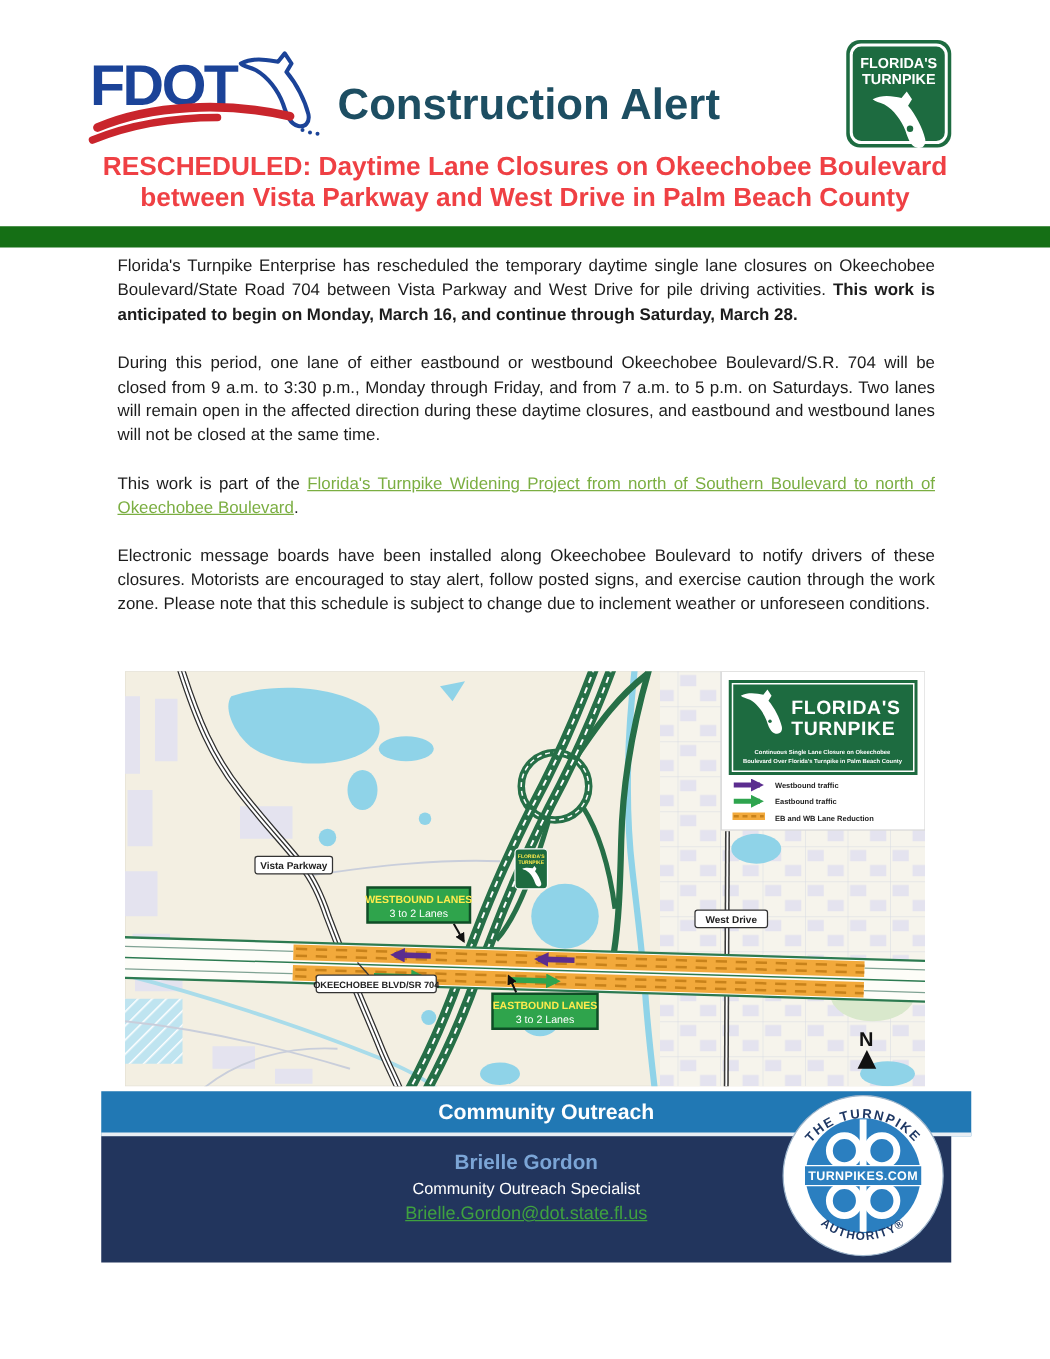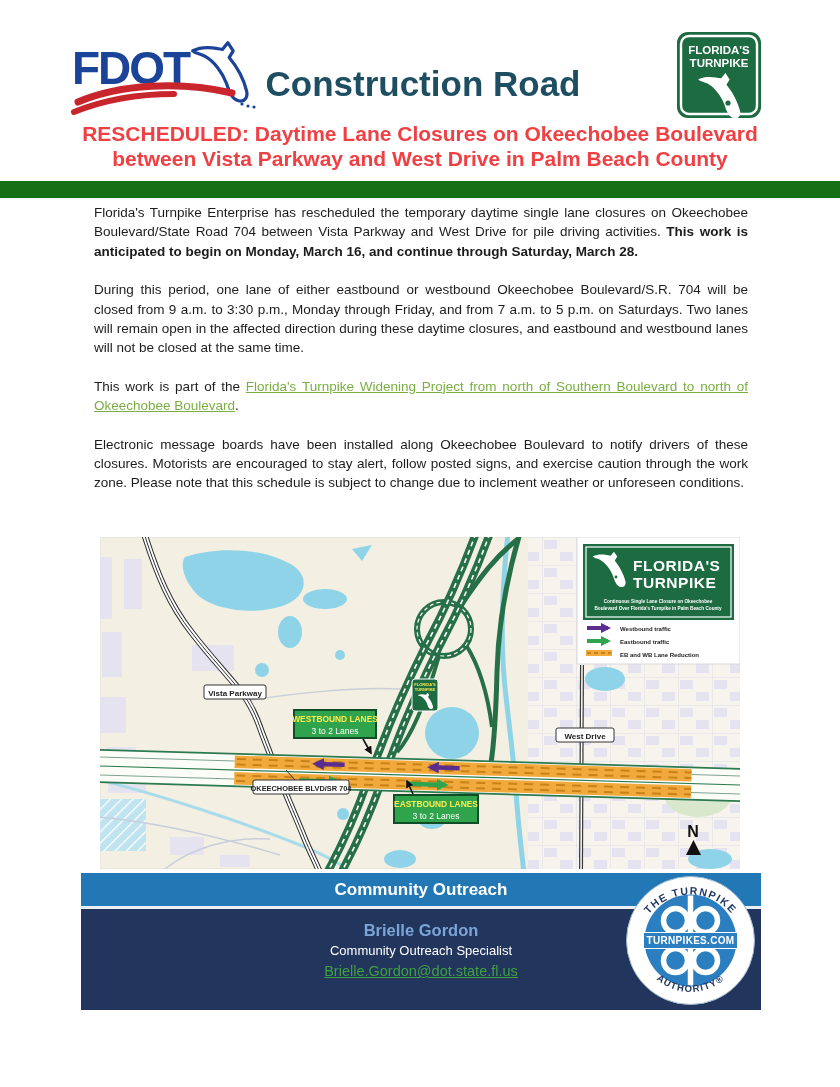--- a/index.html
+++ b/index.html
@@ -17,21 +17,21 @@
   .body-text{position:absolute;left:94px;top:203px;width:654px;color:#1c1c1c;
              font-size:13.5px;line-height:19.4px;text-align:justify;}
   .body-text p{margin:0 0 19px 0;}
   .body-text a{color:#7BAE42;text-decoration:underline;}
   
   .map{position:absolute;left:100px;top:537px;width:640px;height:332px;}
   
   .footer{position:absolute;left:81px;top:873px;width:680px;height:137px;}
   .footer-bar{position:absolute;left:0;top:0;width:680px;height:33px;background:#2178B4;
               border-bottom:3px solid #E8EEF4;color:#ffffff;font-weight:bold;font-size:17px;
-              text-align:center;line-height:33px;}
+              text-align:center;line-height:33px;padding-left:16px;}
   .footer-navy{position:absolute;left:0;top:36px;width:680px;height:101px;background:#22355D;
                text-align:center;color:#ffffff;}
   .footer-name{margin-top:10px;font-size:16.5px;font-weight:bold;color:#7BA5D6;line-height:22px;text-align:center;}
   .footer-role,.footer-phone{font-size:13px;line-height:20px;color:#ffffff;}
   .footer-email a{font-size:14.5px;line-height:20px;color:#3FA13F;text-decoration:underline;}
   .authority-logo{position:absolute;left:543px;top:1px;width:133px;height:133px;}
 </style>
 </head>
 <body>
 
@@ -45,21 +45,21 @@
     <g transform="translate(120,8) scale(1.35)" fill="none" stroke="#1B4398" stroke-width="2.4" stroke-linejoin="round">
       <use href="#fl-shape"></use>
     </g>
     <circle cx="172" cy="72" r="1.6" fill="#1B4398"></circle>
     <circle cx="178" cy="74" r="1.6" fill="#1B4398"></circle>
     <circle cx="184" cy="75" r="1.6" fill="#1B4398"></circle>
     <path d="M8,70 C50,52 110,49 162,61" stroke="#C9252C" stroke-width="7" fill="none" stroke-linecap="round"></path>
     <path d="M4,80 C36,67 72,62 104,62" stroke="#C9252C" stroke-width="6" fill="none" stroke-linecap="round"></path>
   </svg>
 
-  <div class="doc-title">Construction Road</div>
+  <div class="doc-title">Construction Alert</div>
 
   <svg class="shield" viewBox="0 0 86 88">
     <rect x="1" y="1" width="84" height="86" rx="11" fill="#1D6B40"></rect>
     <rect x="5" y="5" width="76" height="78" rx="8" fill="none" stroke="#ffffff" stroke-width="2.4"></rect>
     <text x="43" y="23" text-anchor="middle" font-size="11.5" font-weight="bold" fill="#ffffff">FLORIDA'S</text>
     <text x="43" y="36" text-anchor="middle" font-size="11.5" font-weight="bold" fill="#ffffff">TURNPIKE</text>
     <g transform="translate(20,40) scale(1.05)" fill="#ffffff">
         <use href="#fl-shape"></use>
       </g>
     <circle cx="52" cy="72" r="2.6" fill="#1D6B40"></circle>

